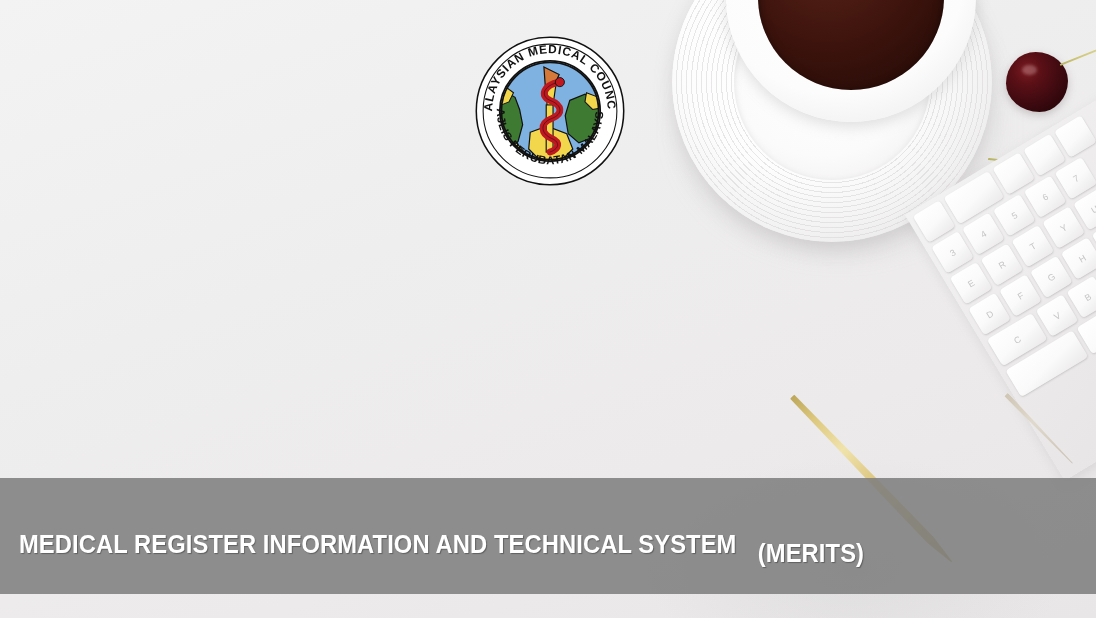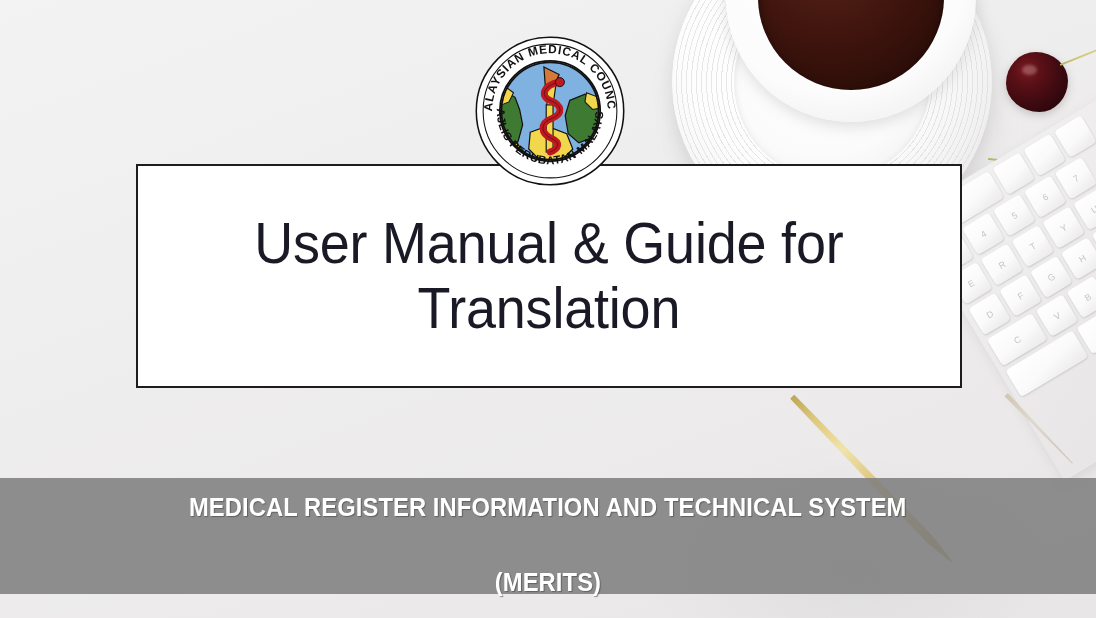--- a/index.html
+++ b/index.html
@@ -214,26 +214,25 @@
   
   .banner {
     position: absolute;
     left: 0;
     top: 478px;
     width: 1096px;
     height: 116px;
     background: rgba(128,128,128,0.88);
     z-index: 8;
     display: flex;
-    flex-direction: column;
+    flex-direction: row;
     align-items: center;
     justify-content: flex-start;
     padding-top: 10px;
     box-sizing: border-box;
-    gap: 25px;
   }
   .banner-line {
     margin: 0;
     color: #ffffff;
     font-family: "Liberation Sans", sans-serif;
     font-weight: bold;
     font-size: 25px;
     line-height: 1.0;
     letter-spacing: 0.1px;
     text-shadow: 1px 1px 1px rgba(60,60,60,0.55);
@@ -307,23 +306,20 @@
         <div class="key xwide"></div>
         <div class="key xwide"></div>
 
       </div>
     </div>
 
     <div class="pen"></div>
     <div class="pen-tip"></div>
   </div>
 
-  <div class="title-card">
-    <h1 class="title-text"><span>User Manual &amp; Guide for</span><br><span>Translation</span></h1>
-  </div>
 
   <div class="logo">
     <svg viewBox="0 0 200 200" width="152" height="152" aria-hidden="true">
       <defs>
         <path id="arcTop" d="M 24,100 A 76,76 0 0 1 176,100"></path>
         <path id="arcBot" d="M 30,100 A 70,70 0 0 0 170,100"></path>
         <clipPath id="globeClip">
             <circle cx="100" cy="100" r="64"></circle>
           </clipPath>
       </defs>

